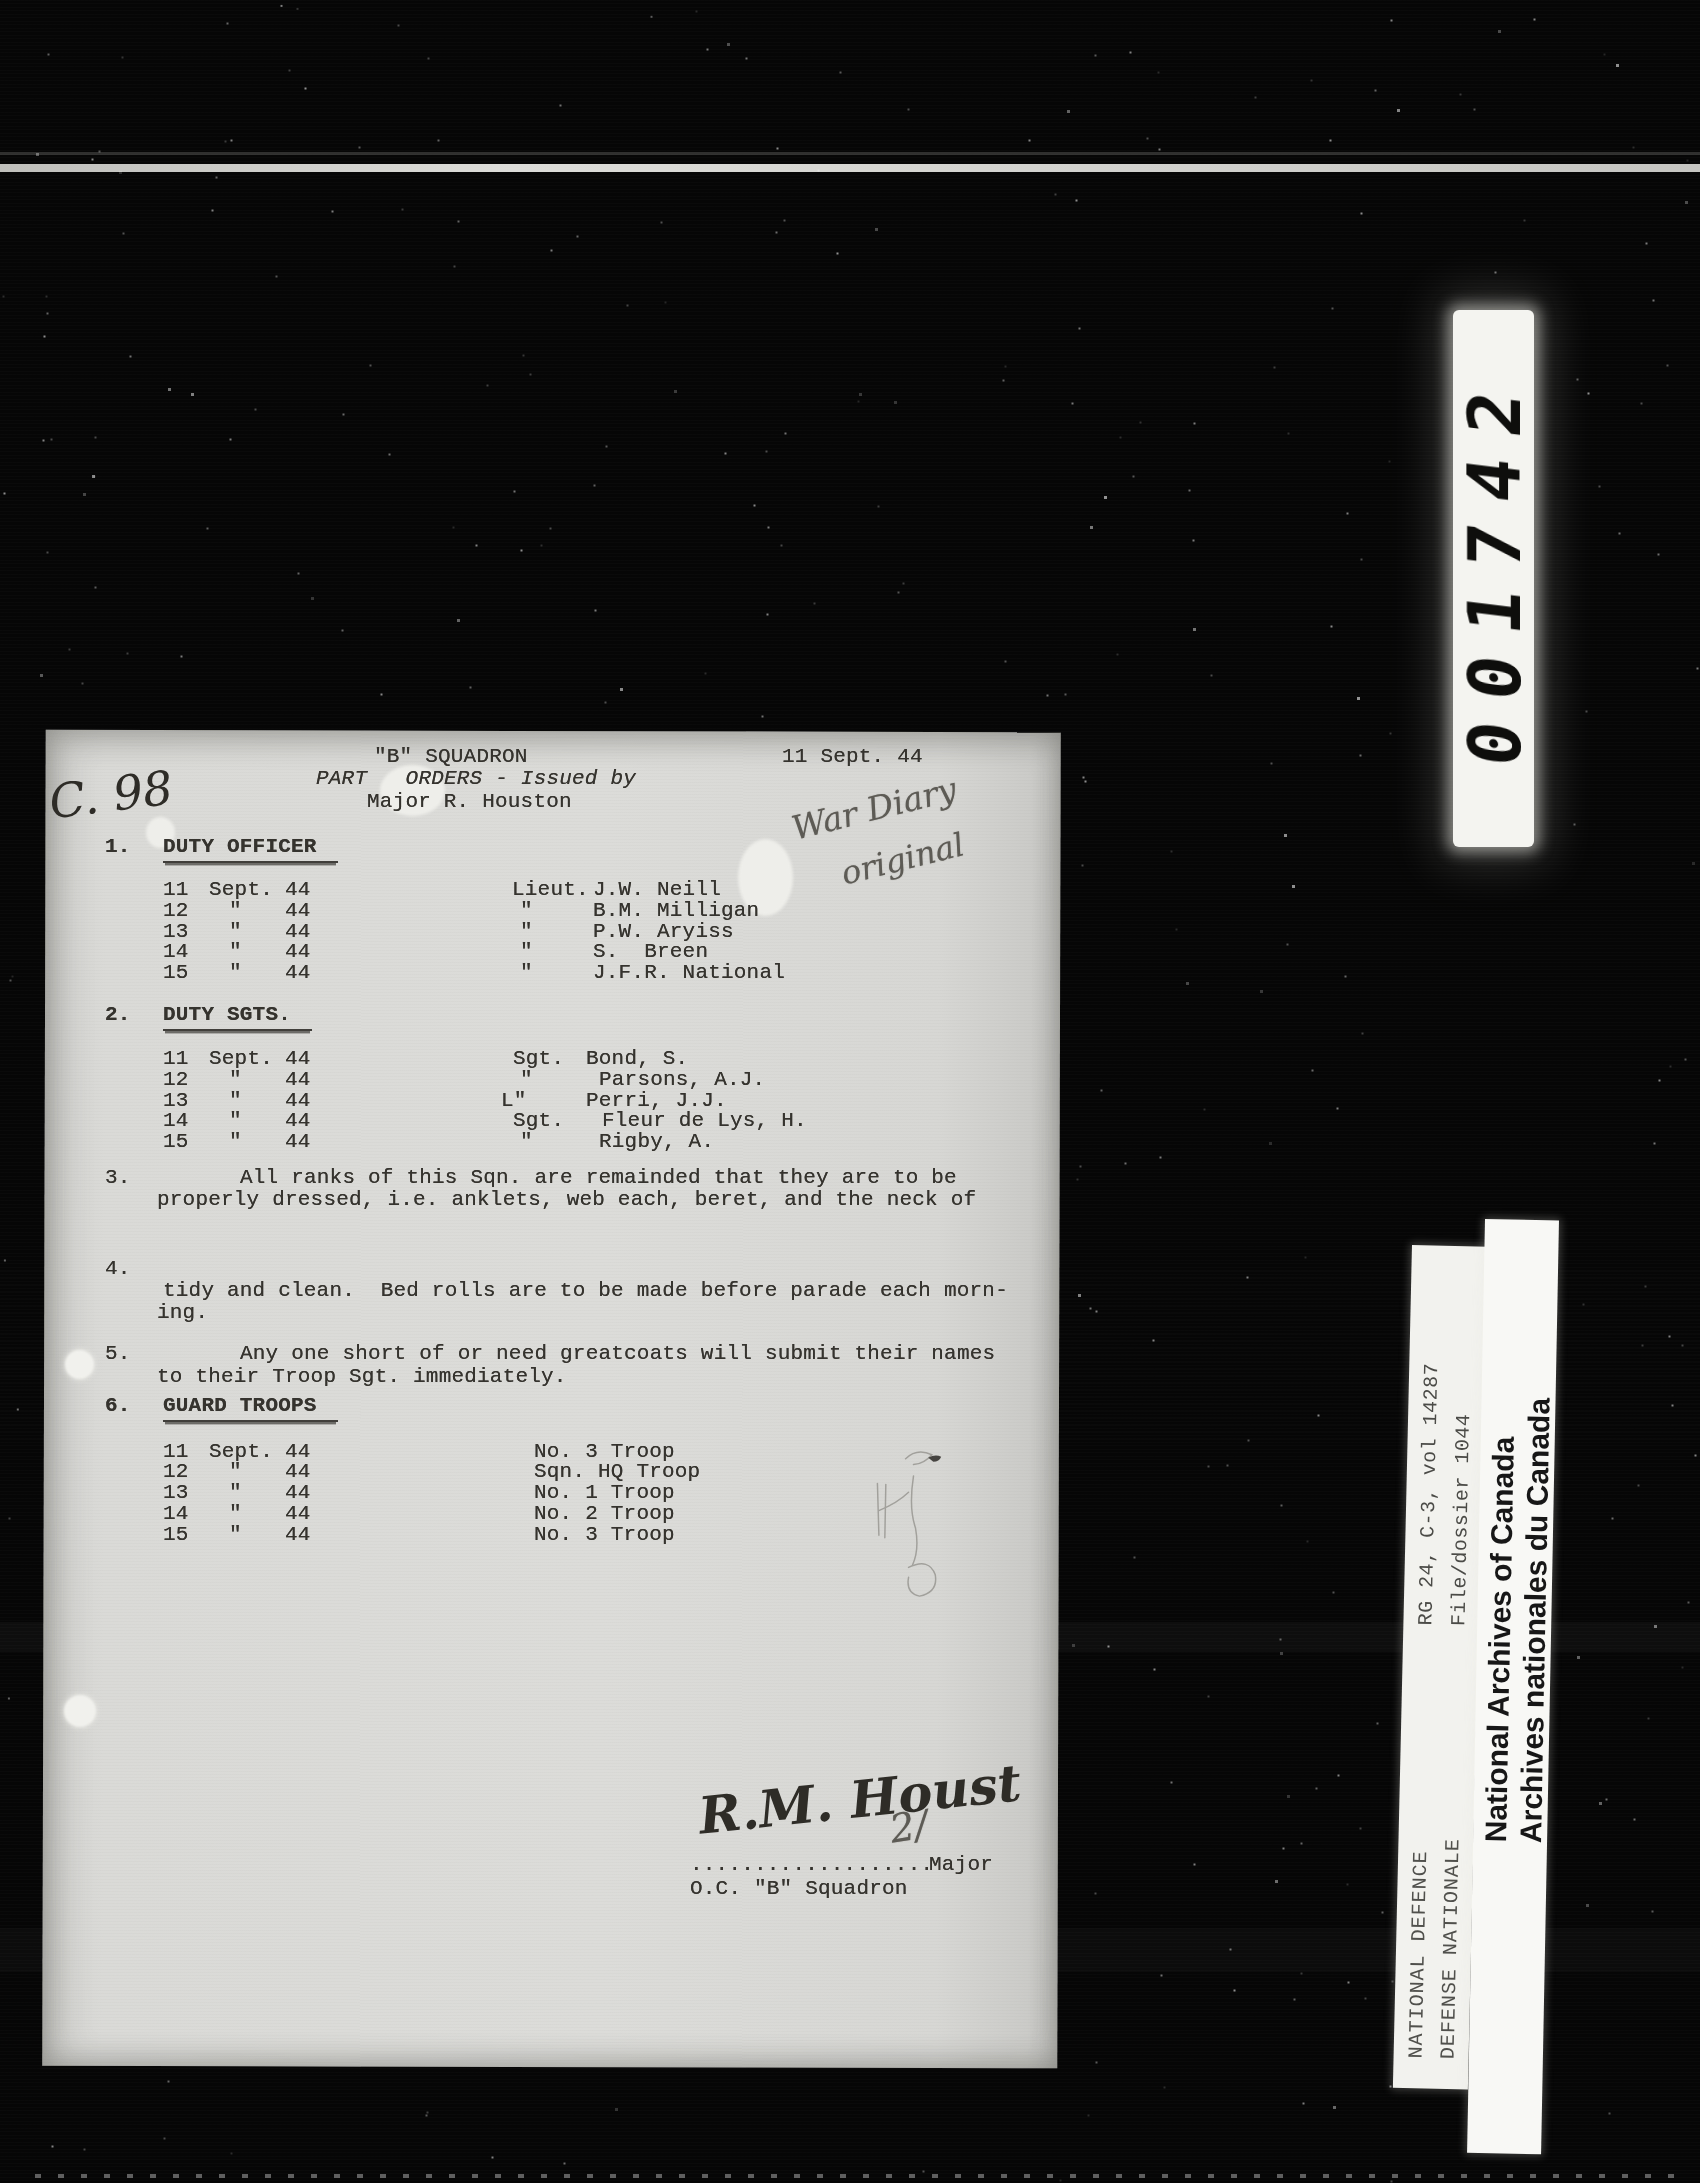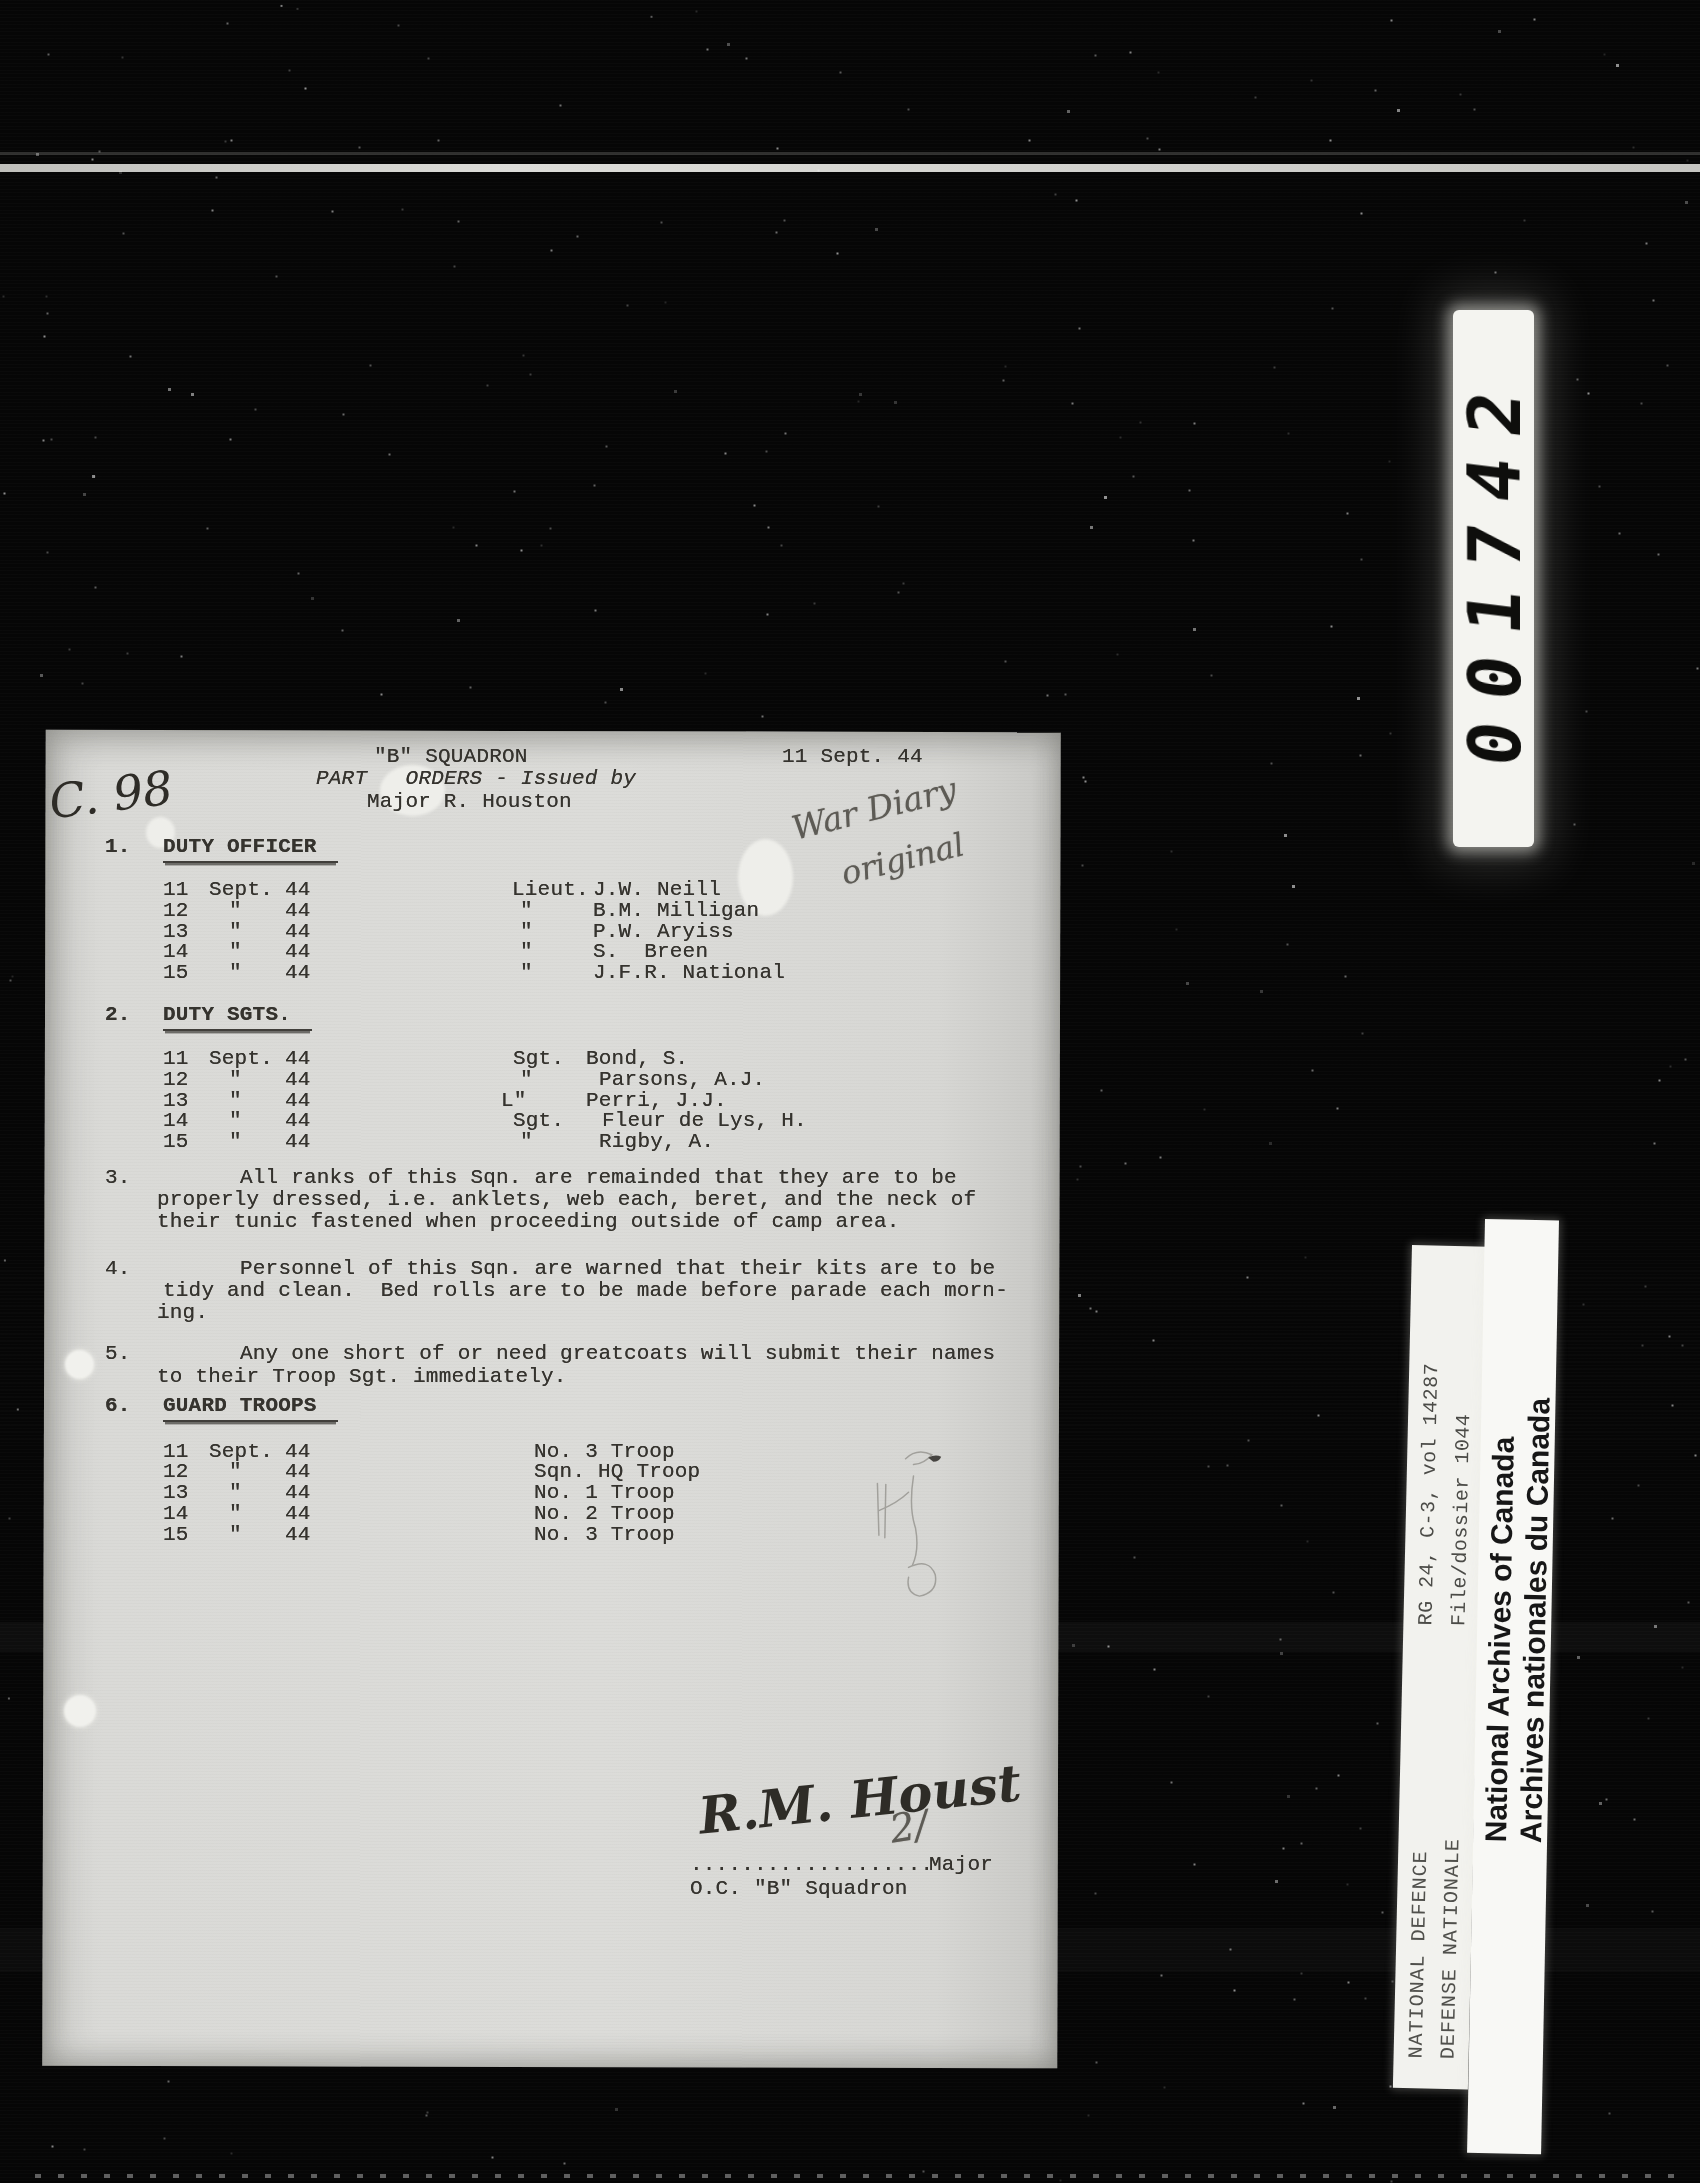--- a/index.html
+++ b/index.html
@@ -121,24 +121,22 @@
   <div class="line bold" style="left:163px;top:1003px;"><span class="u">DUTY SGTS.</span></div>
   <div class="line" style="left:163px;top:1047px;"><span style="position:absolute;left:0;">11</span><span style="position:absolute;left:46px;">Sept.</span><span style="position:absolute;left:122px;">44</span><span style="position:absolute;left:350px;">Sgt.</span><span style="position:absolute;left:423px;">Bond, S.</span></div>
   <div class="line" style="left:163px;top:1068px;"><span style="position:absolute;left:0;">12</span><span style="position:absolute;left:66px;">"</span><span style="position:absolute;left:122px;">44</span><span style="position:absolute;left:357px;">"</span><span style="position:absolute;left:436px;">Parsons, A.J.</span></div>
   <div class="line" style="left:163px;top:1089px;"><span style="position:absolute;left:0;">13</span><span style="position:absolute;left:66px;">"</span><span style="position:absolute;left:122px;">44</span><span style="position:absolute;left:338px;">L"</span><span style="position:absolute;left:423px;">Perri, J.J.</span></div>
   <div class="line" style="left:163px;top:1109px;"><span style="position:absolute;left:0;">14</span><span style="position:absolute;left:66px;">"</span><span style="position:absolute;left:122px;">44</span><span style="position:absolute;left:350px;">Sgt.</span><span style="position:absolute;left:423px;margin-left:16px;">Fleur de Lys, H.</span></div>
   <div class="line" style="left:163px;top:1130px;"><span style="position:absolute;left:0;">15</span><span style="position:absolute;left:66px;">"</span><span style="position:absolute;left:122px;">44</span><span style="position:absolute;left:357px;">"</span><span style="position:absolute;left:436px;">Rigby, A.</span></div>
 
   <div class="line" style="left:105px;top:1166px;">3.</div>
   <div class="line" style="left:240px;top:1166px;">All ranks of this Sqn. are remainded that they are to be</div>
   <div class="line" style="left:157px;top:1188px;">properly dressed, i.e. anklets, web each, beret, and the neck of</div>
-  <div class="line" style="left:157px;top:1210px;">their tunic fastened when proceeding outside of camp area.</div>
 
   <div class="line" style="left:105px;top:1257px;">4.</div>
-  <div class="line" style="left:240px;top:1257px;">Personnel of this Sqn. are warned that their kits are to be</div>
   <div class="line" style="left:157px;top:1279px;margin-left:6px;">tidy and clean.  Bed rolls are to be made before parade each morn-</div>
   <div class="line" style="left:157px;top:1301px;">ing.</div>
 
   <div class="line" style="left:105px;top:1342px;">5.</div>
   <div class="line" style="left:240px;top:1342px;">Any one short of or need greatcoats will submit their names</div>
   <div class="line" style="left:157px;top:1365px;">to their Troop Sgt. immediately.</div>
 
   <div class="line bold" style="left:105px;top:1394px;">6.</div>
   <div class="line bold" style="left:163px;top:1394px;"><span class="u">GUARD TROOPS</span></div>
   <div class="line" style="left:163px;top:1440px;"><span style="position:absolute;left:0;">11</span><span style="position:absolute;left:46px;">Sept.</span><span style="position:absolute;left:122px;">44</span><span style="position:absolute;left:371px;">No. 3 Troop</span></div>

